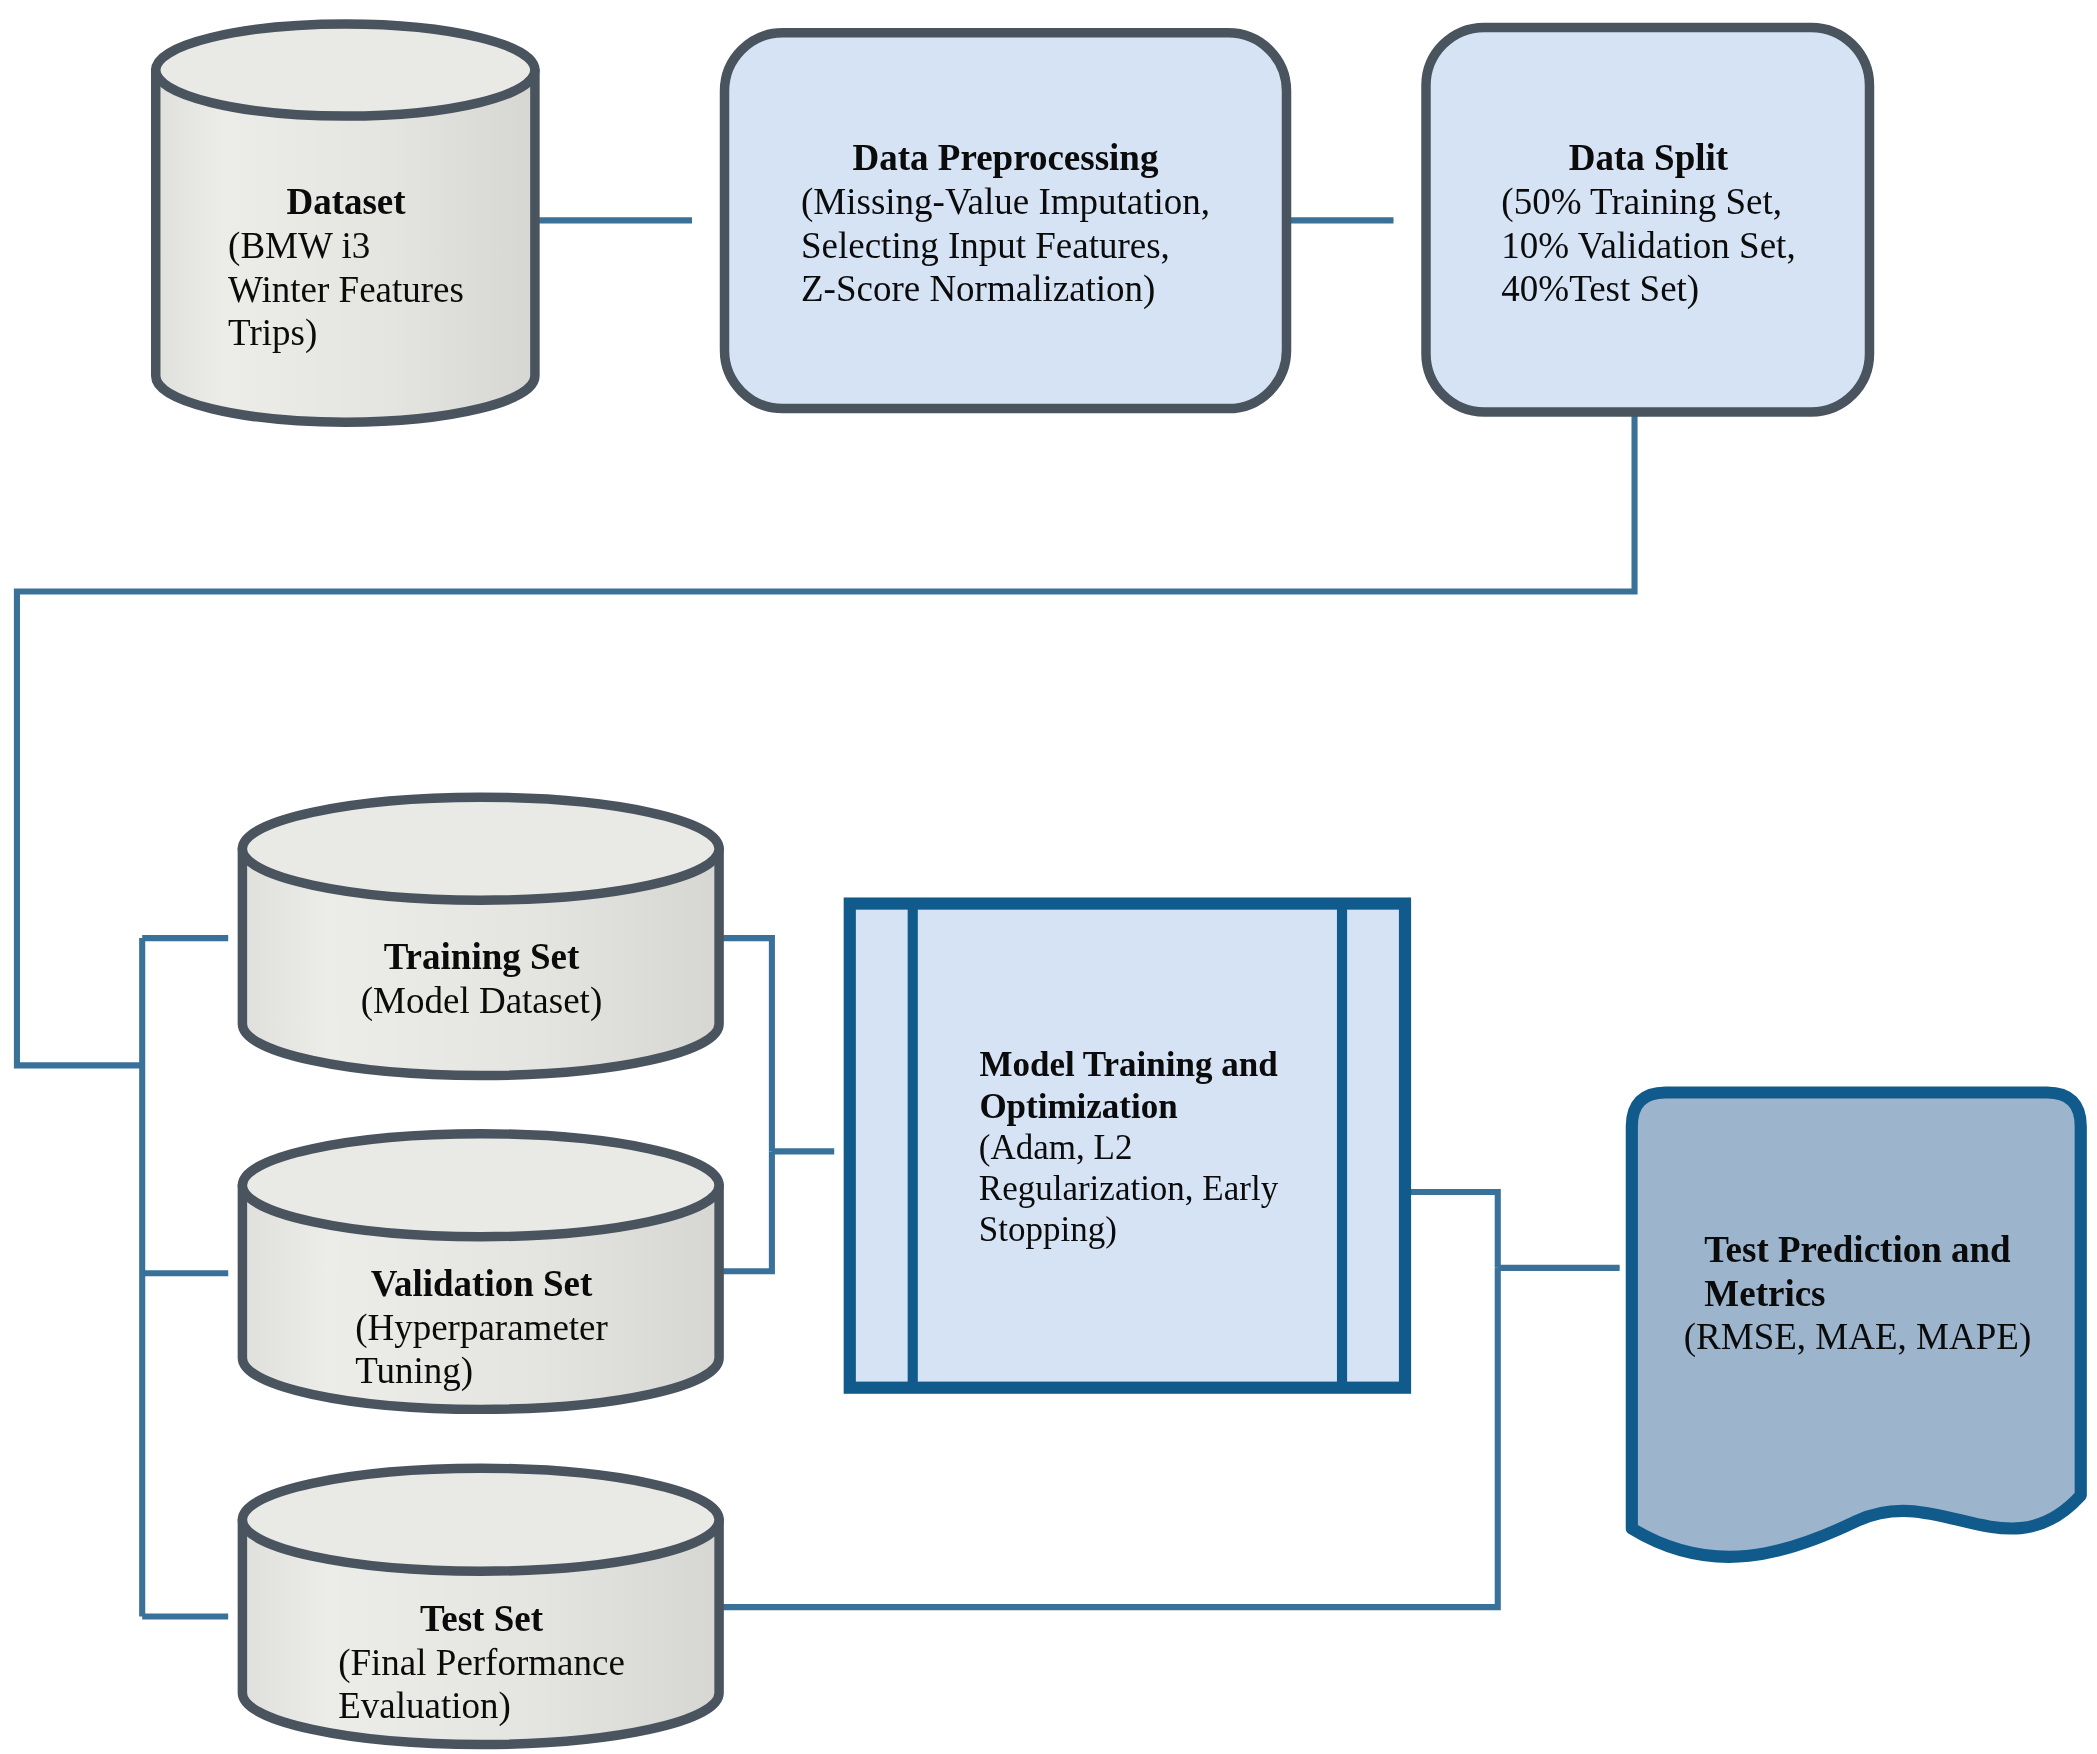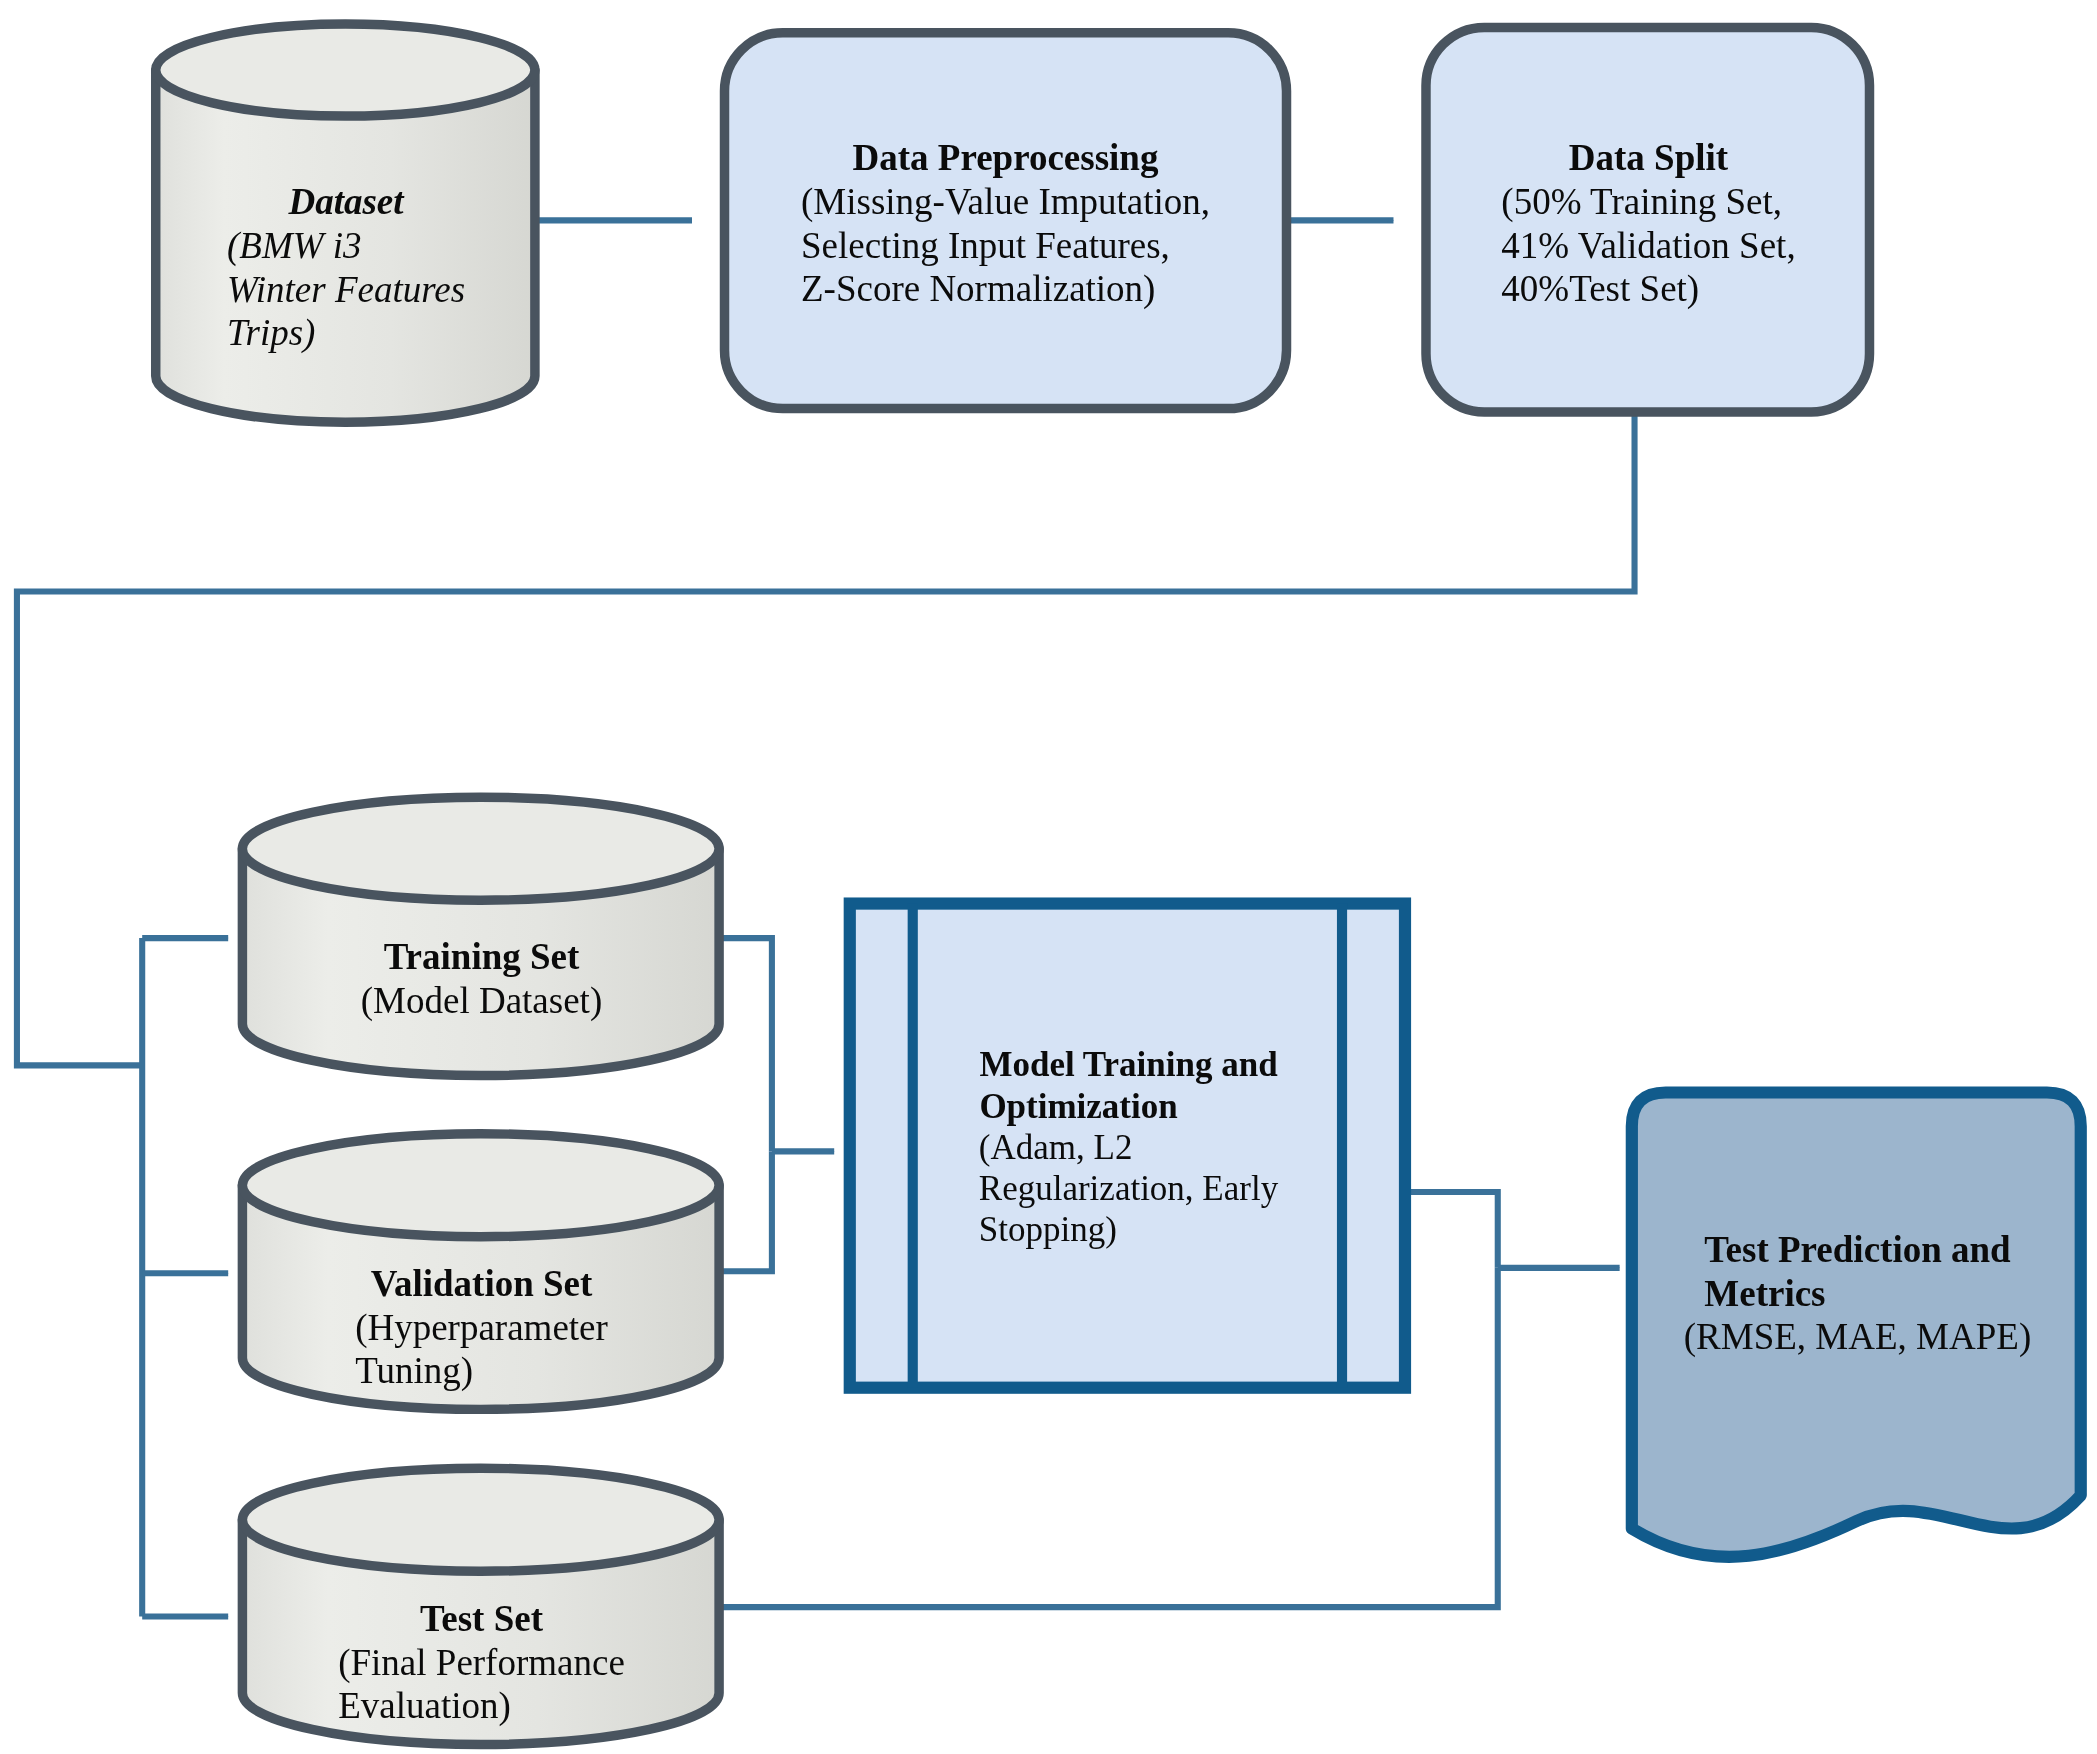--- a/index.html
+++ b/index.html
@@ -103,38 +103,38 @@
 
     <g>
       <path d="M 2410 1663 Q 2410 1613 2460 1613 L 3023 1613 Q 3073 1613 3073 1663
                L 3073 2208
                C 2967 2325 2864 2188 2742 2246
                C 2640 2295 2530 2330 2410 2257
                Z" fill="#9cb5cd" stroke="#115b8c" stroke-width="18" stroke-linejoin="round"></path>
     </g>
   </svg>
 
-  <div class="node-label t1" style="left:163px;top:156px;width:366px;height:223px;font-style:italic;">
+  <div class="node-label t1" style="left:163px;top:156px;width:366px;height:223px;">
     <div class="node-title">Dataset</div>
     <div class="node-sub" style="white-space:pre-line;">(BMW i3
 Winter Features
 Trips)</div>
   </div>
 
   <div class="node-label t1" style="left:731px;top:88px;width:549px;height:271px;">
     <div class="node-title">Data Preprocessing</div>
     <div class="node-sub" style="white-space:pre-line;">(Missing-Value Imputation,
 Selecting Input Features,
 Z-Score Normalization)</div>
   </div>
 
   <div class="node-label t1" style="left:1430px;top:88px;width:437px;height:271px;">
     <div class="node-title">Data Split</div>
     <div class="node-sub" style="white-space:pre-line;">(50% Training Set,
-41% Validation Set,
+10% Validation Set,
 40%Test Set)</div>
   </div>
 
   <div class="node-label t1" style="left:251px;top:911px;width:461px;height:135px;">
     <div class="node-title">Training Set</div>
     <div class="node-sub" style="white-space:pre-line;">(Model Dataset)</div>
   </div>
 
   <div class="node-label t1" style="left:251px;top:1243px;width:461px;height:169px;">
     <div class="node-title">Validation Set</div>

